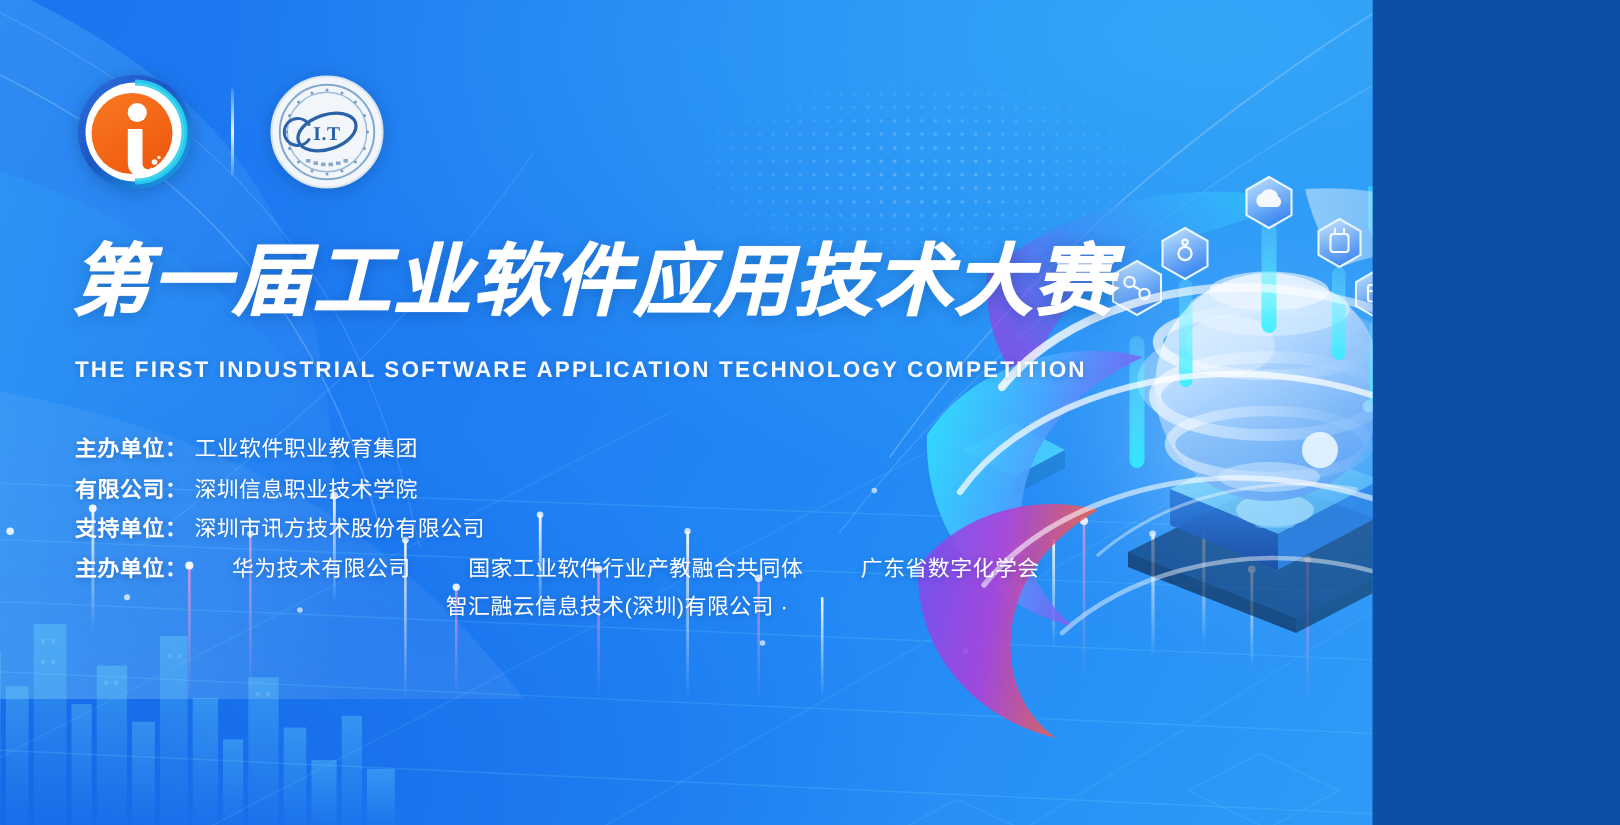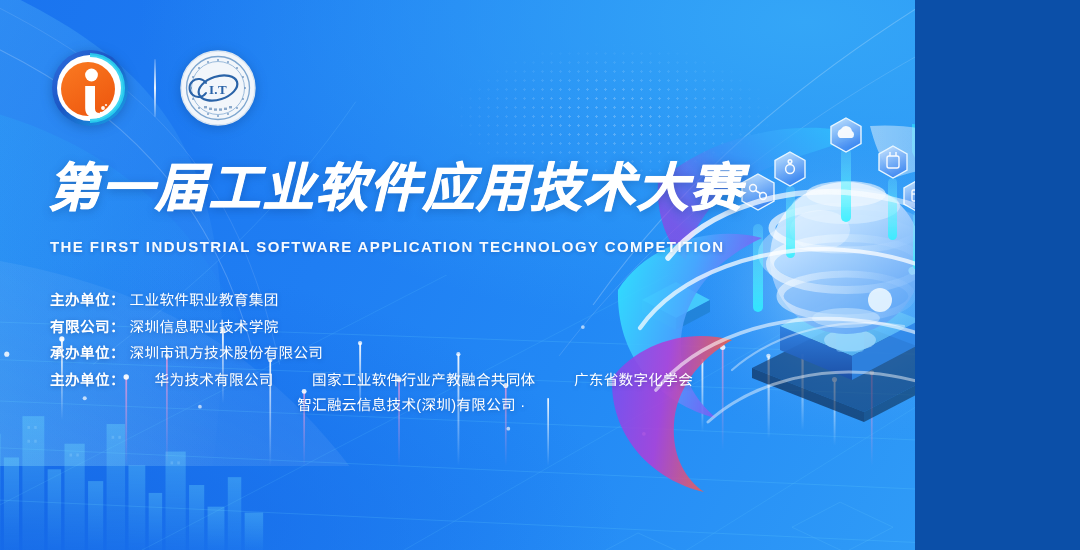--- a/index.html
+++ b/index.html
@@ -532,21 +532,21 @@
 
       <div class="org-row">
         <span class="org-label">有限公司</span>
         <span class="org-colon">：</span>
         <span class="org-values">
           <span class="org-value">深圳信息职业技术学院</span>
         </span>
       </div>
 
       <div class="org-row">
-        <span class="org-label">承办单位</span>
+        <span class="org-label">支持单位</span>
         <span class="org-colon">：</span>
         <span class="org-values">
           <span class="org-value">深圳市讯方技术股份有限公司</span>
         </span>
       </div>
 
       <div class="org-row">
         <span class="org-label">主办单位</span>
         <span class="org-colon">：</span>
         <span class="org-values">

